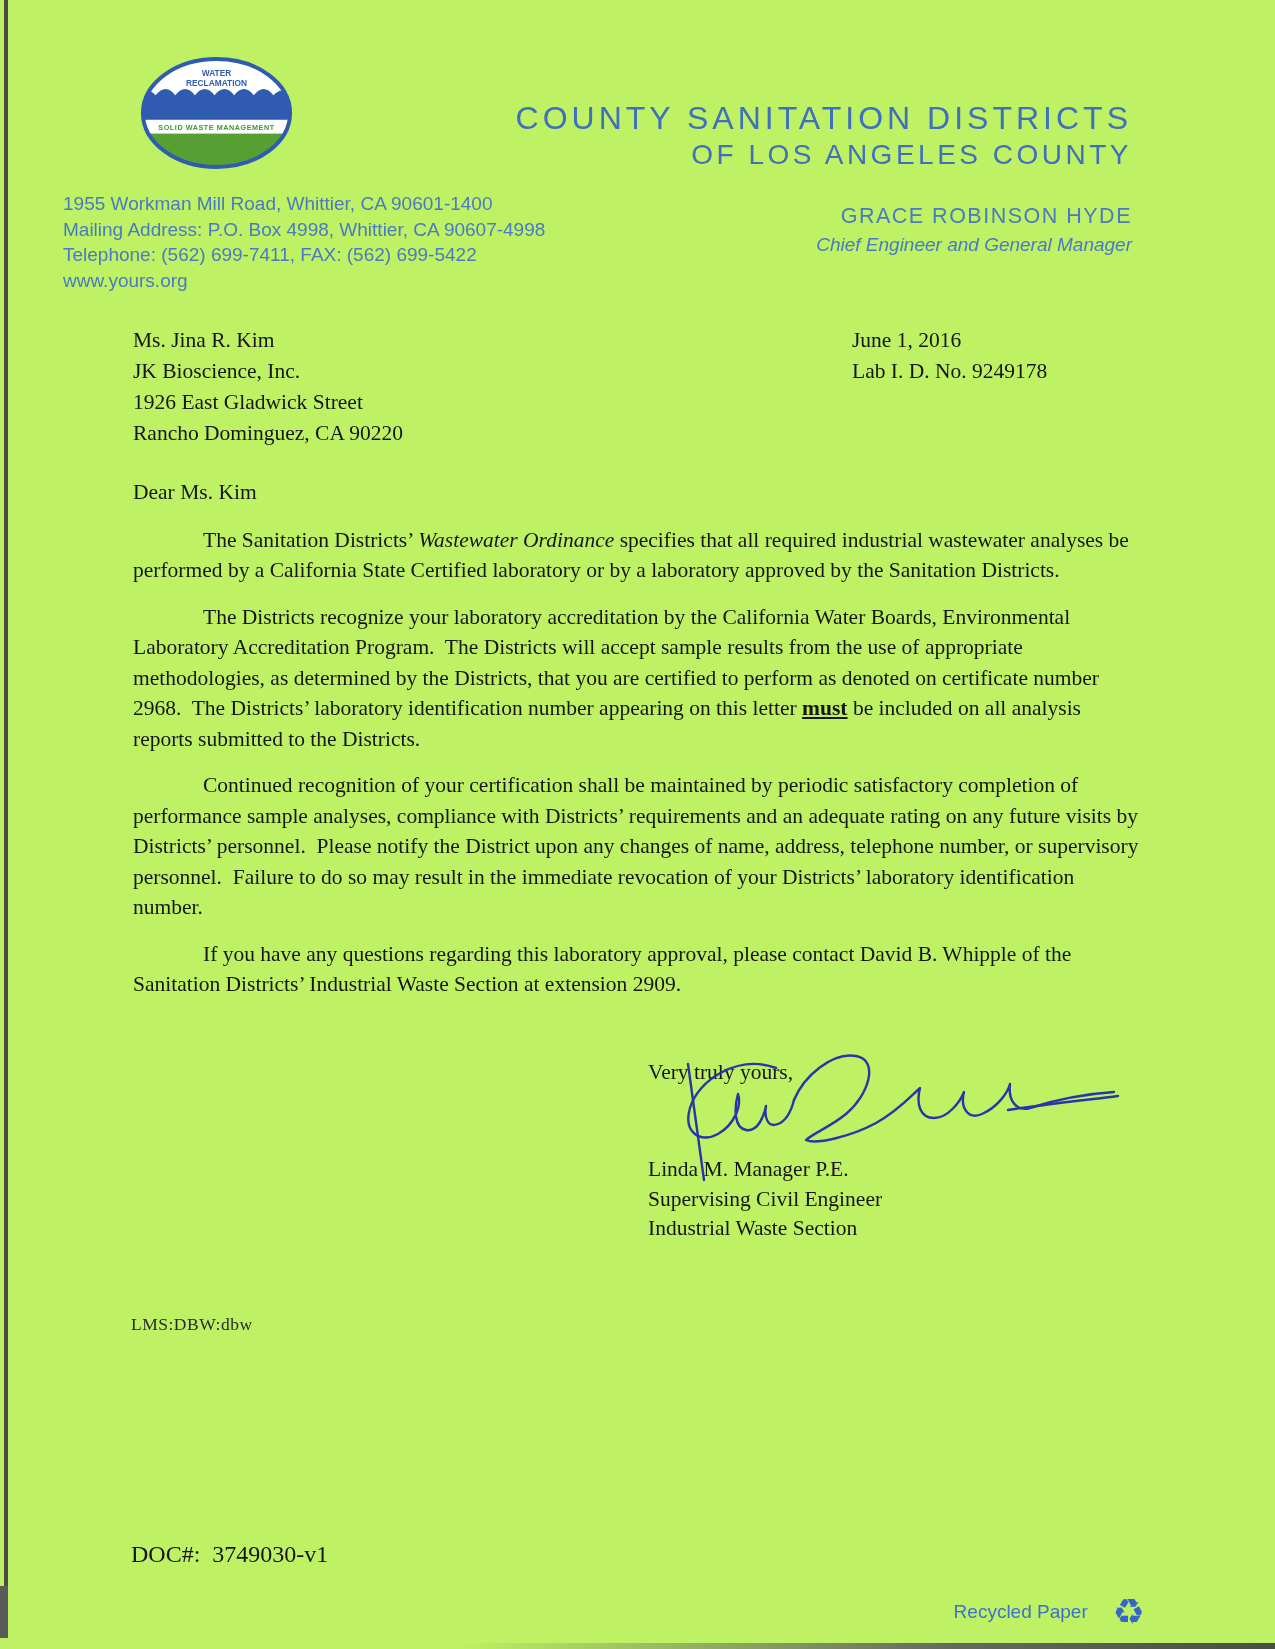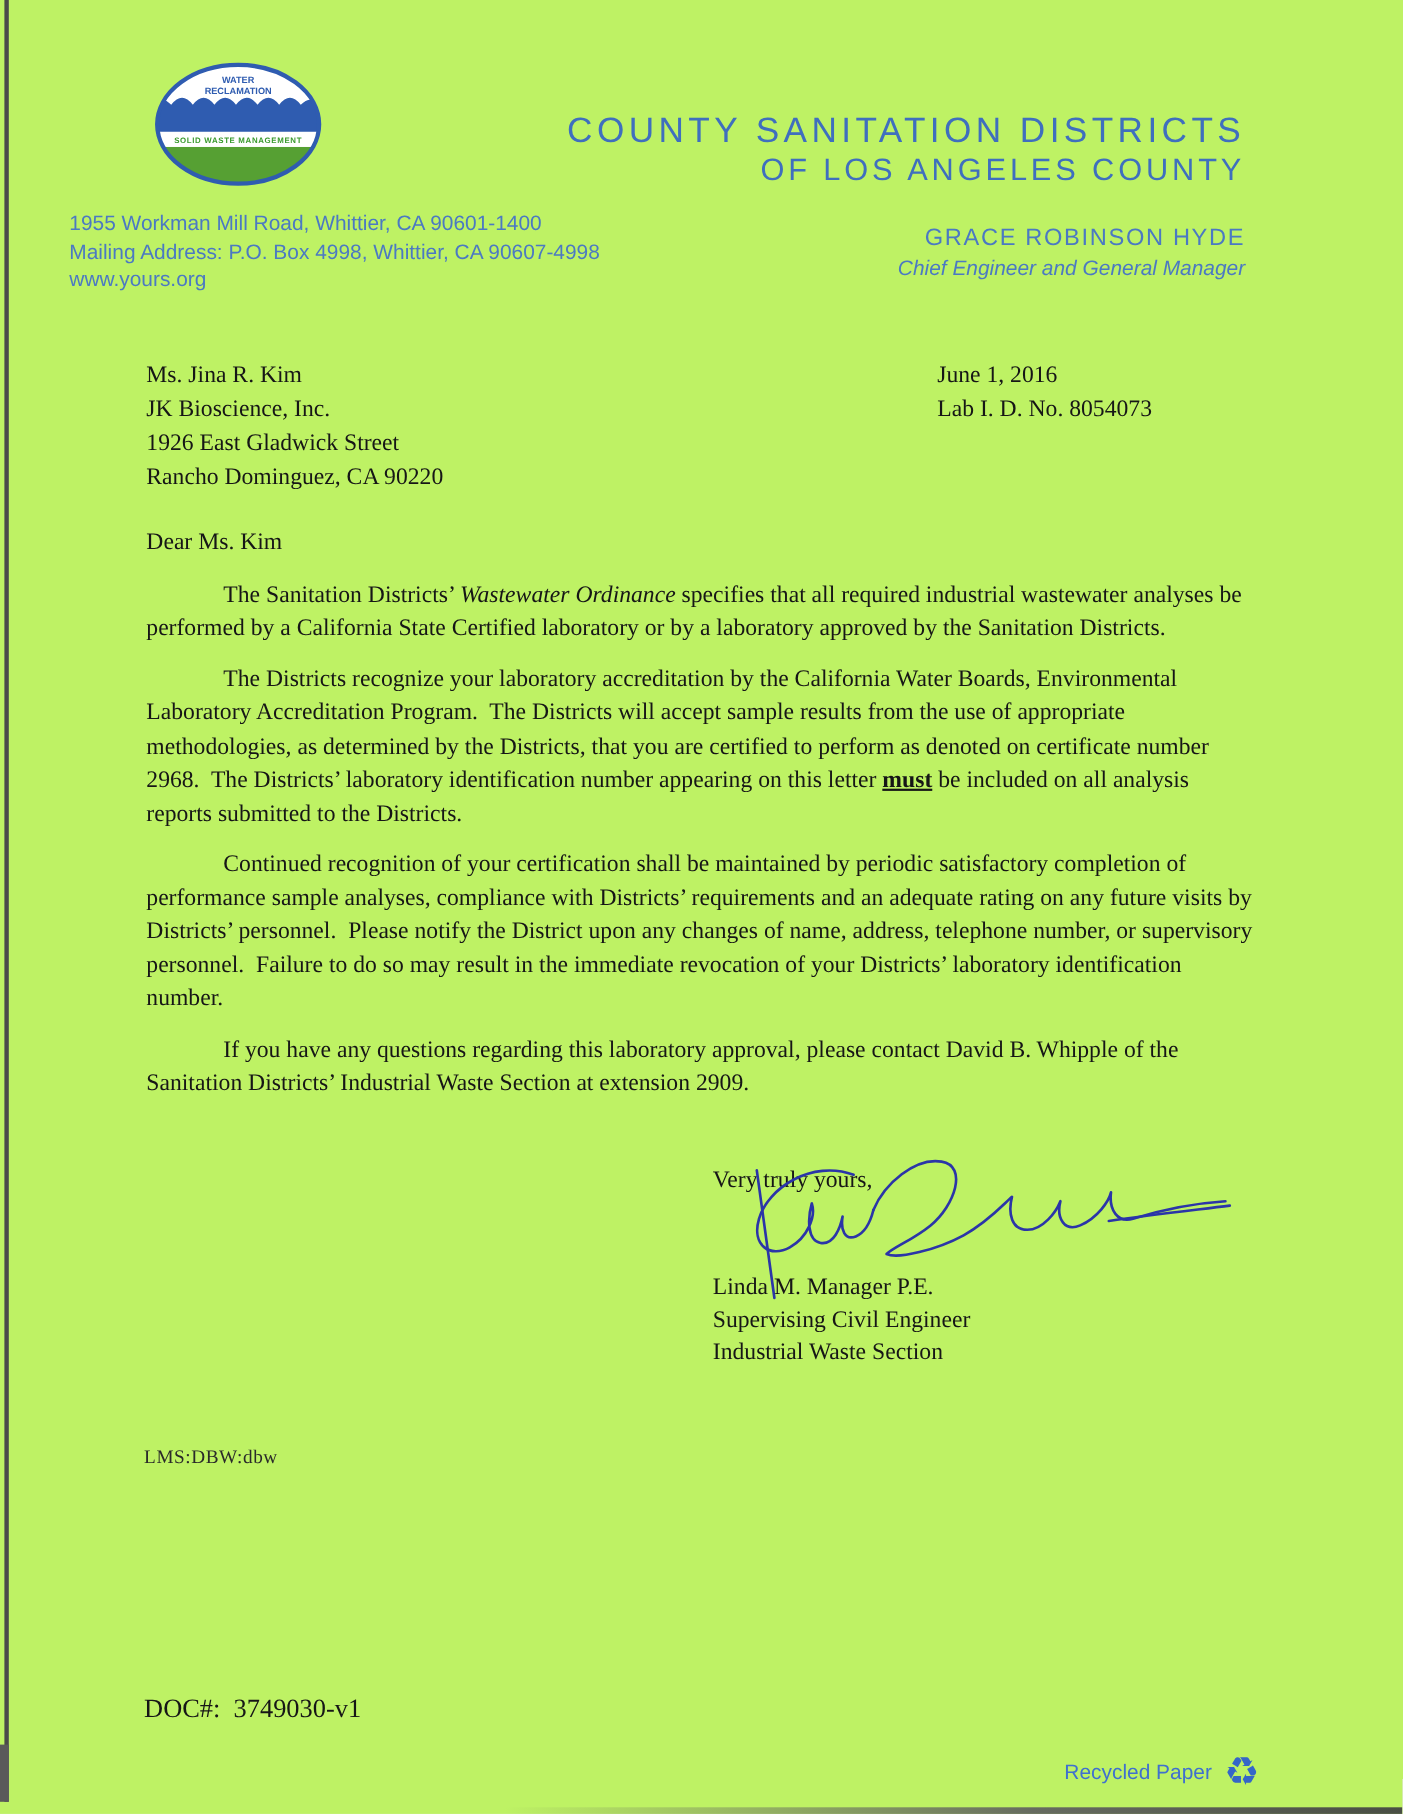--- a/index.html
+++ b/index.html
@@ -39,21 +39,21 @@
   .must { font-weight:bold; text-decoration:underline; }
   .it { font-style:italic; }
 
   .closing { position:absolute; left:648px; top:1057px; font-size:21.5px; line-height:30px; }
   .signer { position:absolute; left:648px; top:1155px; font-size:21.5px; line-height:29.5px; }
   .signature-svg { position:absolute; left:628px; top:1046px; }
 
   .reference { position:absolute; left:131px; top:1314px; font-size:17.5px; color:#2a2a2a; letter-spacing:0.5px; }
   .doc-number { position:absolute; left:131px; top:1541px; font-size:24px; white-space:pre; }
 
-  .recycled { position:absolute; top:1594px; right:130px; display:flex; align-items:center; gap:11px;
+  .recycled { position:absolute; top:1594px; right:130px; display:flex; align-items:center; gap:25px;
     font-family:"Liberation Sans", sans-serif; font-size:19px; color:#3f70cf; }
   .recycle-glyph { font-family:"DejaVu Sans", sans-serif; font-size:36px; line-height:36px; color:#3566c8; }
 </style>
 </head>
 <body>
 
 <div class="page">
 
   <div class="scan-edge-left"></div>
   <div class="scan-edge-left-foot"></div>
@@ -79,38 +79,39 @@
   </div>
 
   <div class="org-title">
     <div class="org-line1">COUNTY SANITATION DISTRICTS</div>
     <div class="org-line2">OF LOS ANGELES COUNTY</div>
   </div>
 
   <div class="hq-address">
     <div>1955 Workman Mill Road, Whittier, CA 90601-1400</div>
     <div>Mailing Address: P.O. Box 4998, Whittier, CA 90607-4998</div>
+    <div>Telephone: (562) 699-7411, FAX: (562) 699-5422</div>
     <div>www.yours.org</div>
   </div>
 
   <div class="officer">
     <div class="officer-name">GRACE ROBINSON HYDE</div>
     <div class="officer-title">Chief Engineer and General Manager</div>
   </div>
 
   <div class="recipient">
     <div>Ms. Jina R. Kim</div>
     <div>JK Bioscience, Inc.</div>
     <div>1926 East Gladwick Street</div>
     <div>Rancho Dominguez, CA 90220</div>
   </div>
 
   <div class="dateblock">
     <div>June 1, 2016</div>
-    <div>Lab I. D. No. 8054073</div>
+    <div>Lab I. D. No. 9249178</div>
   </div>
 
   <div class="body">
     <div class="salutation">Dear Ms. Kim</div>
     <p class="para first"><span>The Sanitation Districts’ </span><span class="it">Wastewater Ordinance</span><span> specifies that all required industrial wastewater analyses be performed by a California State Certified laboratory or by a laboratory approved by the Sanitation Districts.</span></p>
     <p class="para"><span>The Districts recognize your laboratory accreditation by the California Water Boards, Environmental Laboratory Accreditation Program.  The Districts will accept sample results from the use of appropriate methodologies, as determined by the Districts, that you are certified to perform as denoted on certificate number 2968.  The Districts’ laboratory identification number appearing on this letter </span><span class="must">must</span><span> be included on all analysis reports submitted to the Districts.</span></p>
     <p class="para">Continued recognition of your certification shall be maintained by periodic satisfactory completion of performance sample analyses, compliance with Districts’ requirements and an adequate rating on any future visits by Districts’ personnel.  Please notify the District upon any changes of name, address, telephone number, or supervisory personnel.  Failure to do so may result in the immediate revocation of your Districts’ laboratory identification number.</p>
     <p class="para">If you have any questions regarding this laboratory approval, please contact David B. Whipple of the Sanitation Districts’ Industrial Waste Section at extension 2909.</p>
   </div>
 

